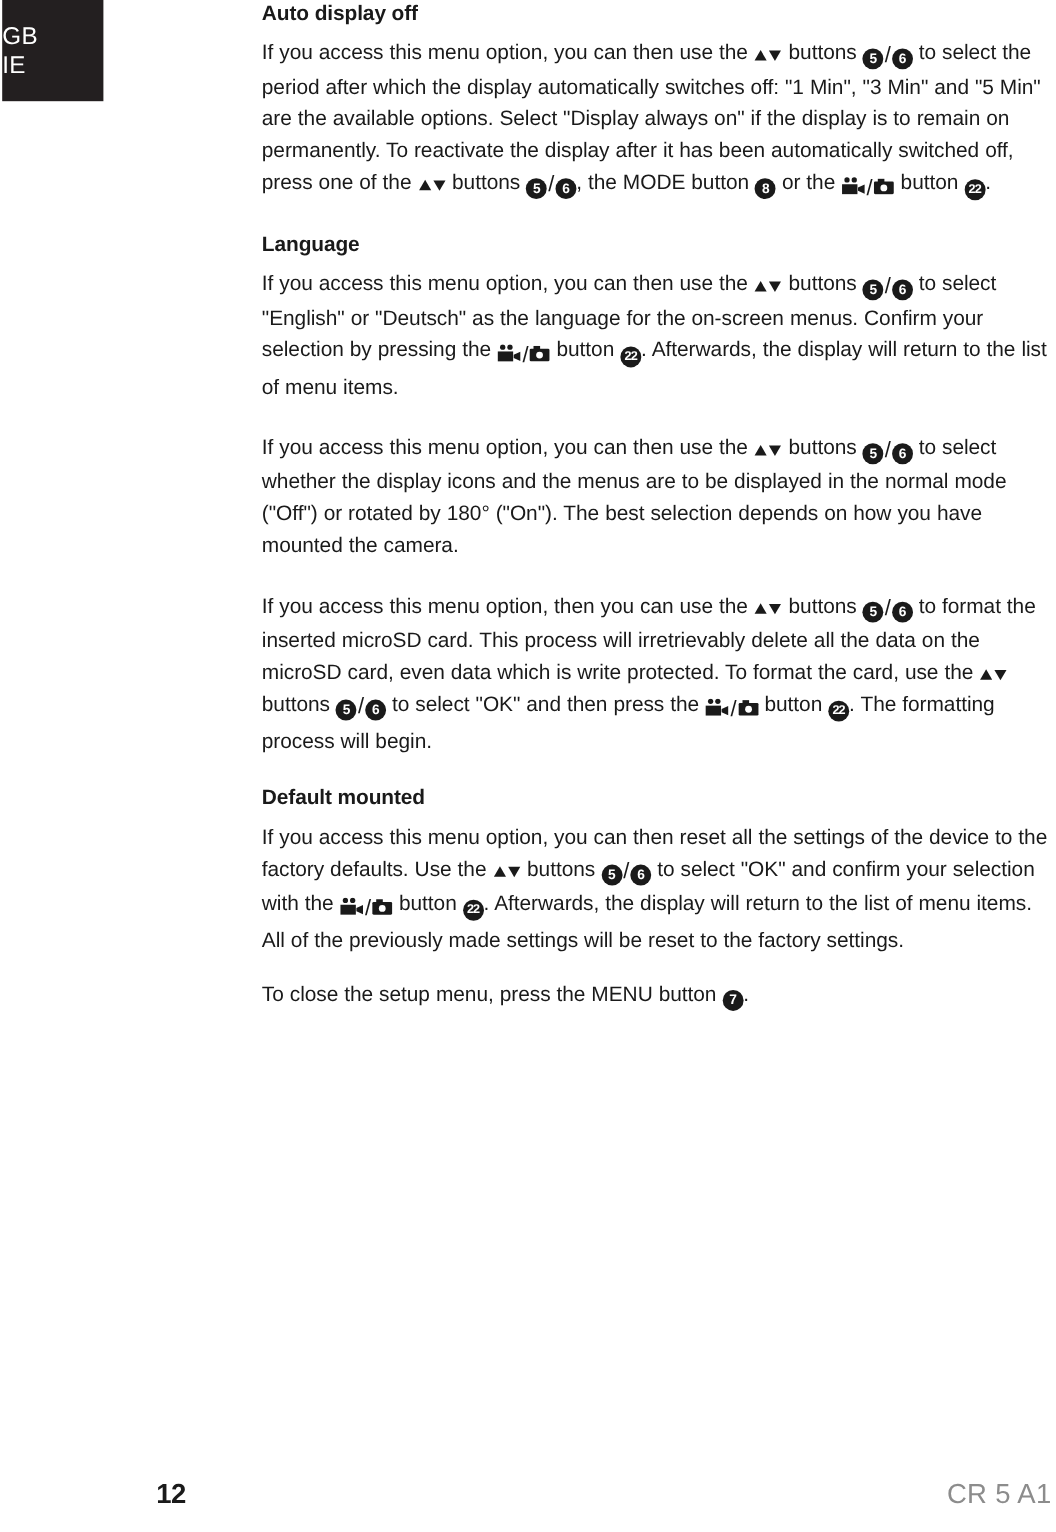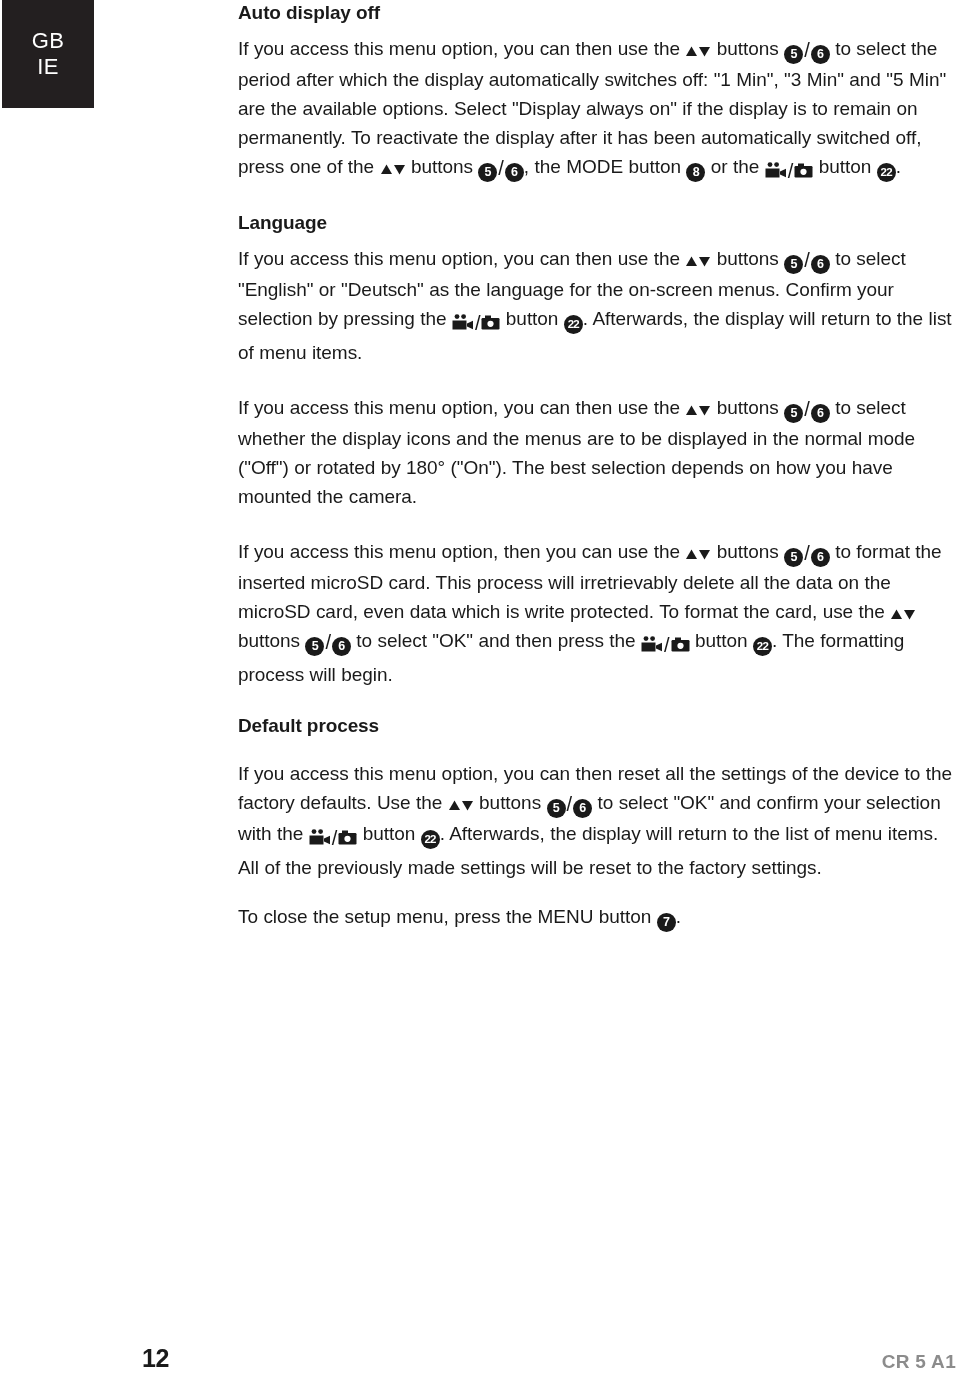--- a/index.html
+++ b/index.html
@@ -15,26 +15,26 @@
     color: #1a1a1a;
     overflow: hidden;
   }
 
   
   .country-badge {
     position: absolute;
     left: 2px;
     top: 0px;
     width: 92px;
-    height: 108px;
+    height: 92px;
     background: #231f20;
     color: #ffffff;
     display: flex;
     flex-direction: column;
-    align-items: center;
+    align-items: flex-start;
     justify-content: center;
     line-height: 1.16;
   }
   .country-badge span {
     font-size: 22px;
     letter-spacing: 0.4px;
     font-weight: 400;
   }
 
   
@@ -70,21 +70,21 @@
   section { margin: 0; padding: 0; }
   .sec-auto      { margin-top: 0px; }
   .sec-auto p    { margin-top: 10px; }
   .sec-lang      { margin-top: 26px; }
   .sec-lang p    { margin-top: 10px; }
   .sec-rot       { margin-top: 26px; }
   .sec-rot p     { margin-top: 10px; }
   .sec-format    { margin-top: 26px; }
   .sec-format p  { margin-top: 10px; }
   .sec-default   { margin-top: 26px; }
-  .sec-default p { margin-top: 22px; }
+  .sec-default p { margin-top: 10px; }
   .sec-default p.closing { margin-top: 20px; }
 
   
   .arrows {
     display: inline-block;
     vertical-align: -1px;
     letter-spacing: -1px;
     font-size: 15px;
     line-height: 1;
     white-space: nowrap;
@@ -135,22 +135,22 @@
     bottom: 0;
     font-size: 25px;
     font-weight: bold;
     color: #1a1a1a;
     letter-spacing: -0.5px;
   }
   .doc-code {
     position: absolute;
     right: 4px;
     bottom: 0;
-    font-size: 19px;
-    font-weight: bold;
+    font-size: 25px;
+    font-weight: normal;
     color: #8c8c8c;
     letter-spacing: 0.3px;
     margin-top: 33px;
   }
 </style>
 </head>
 <body>
 
 <div class="country-badge">
   <span>GB</span>
@@ -217,21 +217,21 @@
             <circle cx="11.6" cy="2.6" r="2.4" fill="#1a1a1a"></circle>
             <rect x="0.5" y="6.5" width="14" height="9" fill="#1a1a1a"></rect>
             <polygon points="15,9.5 21,6.8 21,15.2 15,12.5" fill="#1a1a1a"></polygon>
           </svg><span class="slash">/</span><svg width="19" height="15" viewBox="0 0 19 15" aria-hidden="true">
             <rect x="0.5" y="3" width="18" height="11.5" rx="1.2" fill="#1a1a1a"></rect>
             <rect x="4" y="0.5" width="6" height="3" fill="#1a1a1a"></rect>
             <circle cx="9.5" cy="8.8" r="3.1" fill="#ffffff"></circle>
           </svg></span> button <span class="num-badge wide">22</span>. The formatting process will begin.</p>
     </section>
     <section class="sec-default">
-      <h2 class="section-heading">Default process</h2>
+      <h2 class="section-heading">Default mounted</h2>
       <p class="body-text">If you access this menu option, you can then reset all the settings of the device to the factory defaults. Use the <span class="arrows"><svg width="13" height="13" viewBox="0 0 13 13" aria-hidden="true">
             <polygon points="6.5,1.5 12,11 1,11" fill="#1a1a1a"></polygon>
           </svg><svg width="13" height="13" viewBox="0 0 13 13" aria-hidden="true">
             <polygon points="6.5,11.5 1,2 12,2" fill="#1a1a1a"></polygon>
           </svg></span> buttons <span class="num-badge">5</span><span class="slash">/</span><span class="num-badge">6</span> to select "OK" and confirm your selection with the <span class="cam-pair"><svg width="22" height="17" viewBox="0 0 22 17" aria-hidden="true">
             <circle cx="5" cy="2.6" r="2.4" fill="#1a1a1a"></circle>
             <circle cx="11.6" cy="2.6" r="2.4" fill="#1a1a1a"></circle>
             <rect x="0.5" y="6.5" width="14" height="9" fill="#1a1a1a"></rect>
             <polygon points="15,9.5 21,6.8 21,15.2 15,12.5" fill="#1a1a1a"></polygon>
           </svg><span class="slash">/</span><svg width="19" height="15" viewBox="0 0 19 15" aria-hidden="true">

